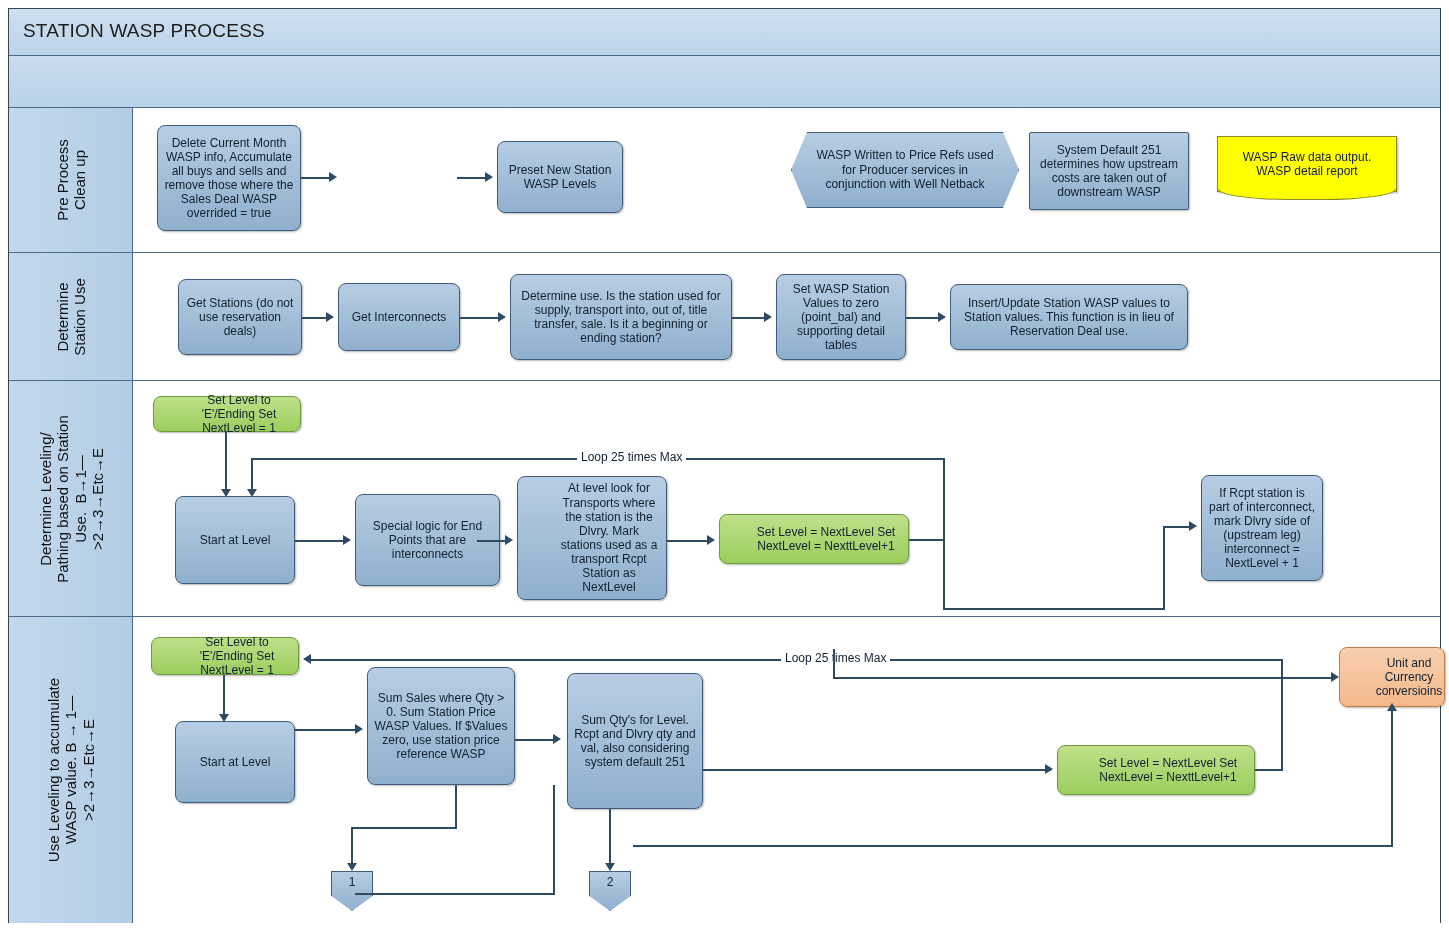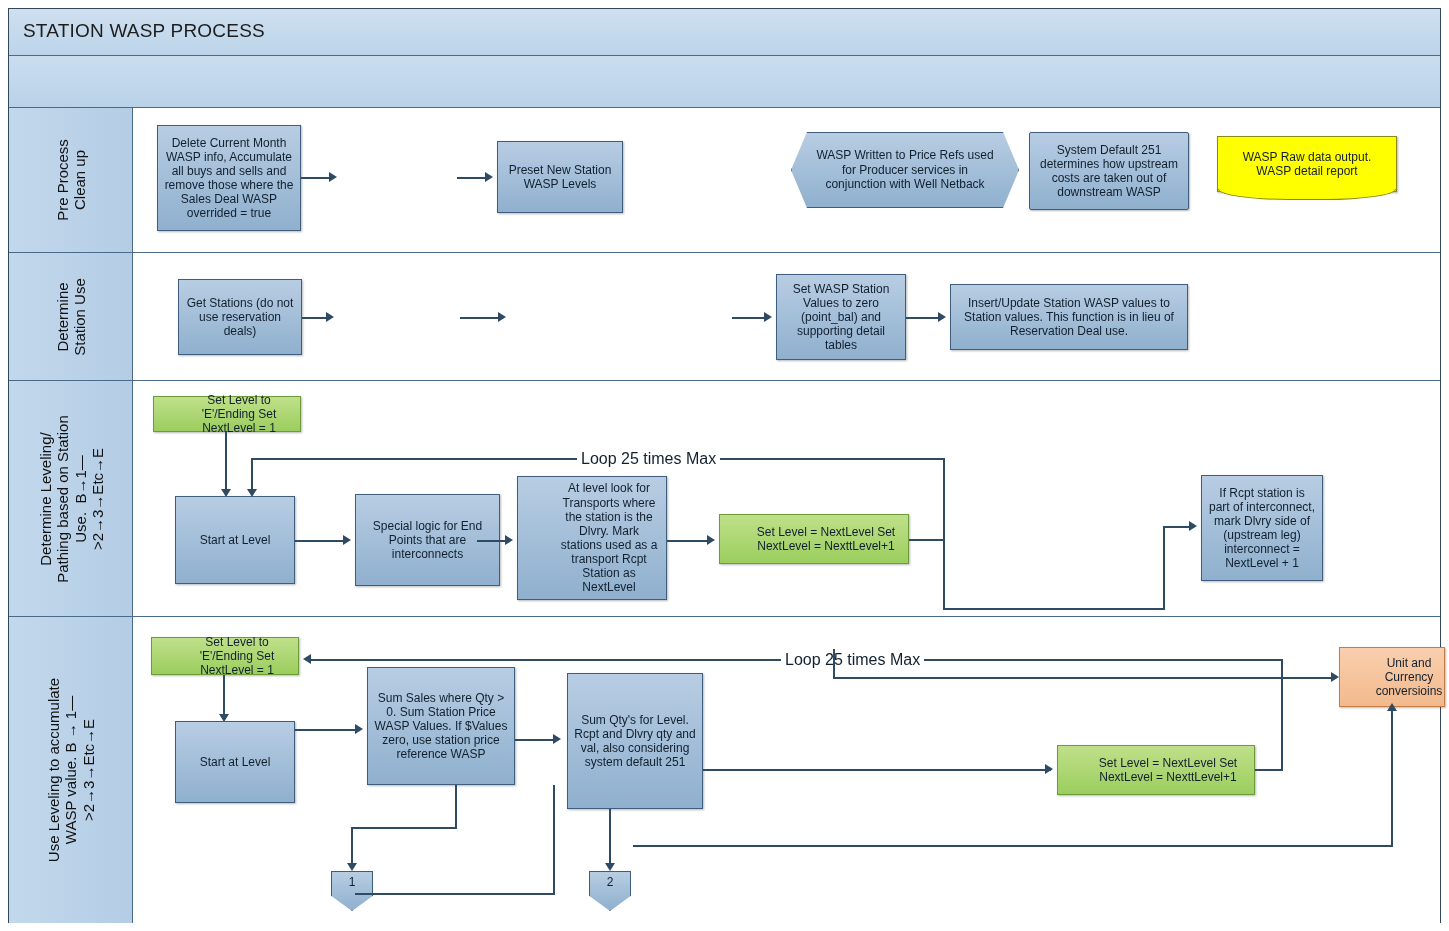--- a/index.html
+++ b/index.html
@@ -19,21 +19,21 @@
   .lane{position:absolute;left:9px;border-bottom:1px solid #4a6a8a;box-sizing:border-box;}
   .lane-head{position:absolute;left:0;top:0;width:124px;height:100%;
     background:linear-gradient(to right,#c2d8ec,#b4cde5);border-right:1px solid #4a6a8a;box-sizing:border-box;}
   .lane-head .vtext{position:absolute;left:50%;top:50%;transform:translate(-50%,-50%) rotate(-90deg);
     white-space:nowrap;font-size:15px;color:#111;text-align:center;line-height:1.15;}
   .lane-body{position:absolute;left:124px;top:0;right:0;bottom:0;background:#ffffff;}
 
   
   .node{position:absolute;box-sizing:border-box;display:flex;align-items:center;justify-content:center;
     text-align:center;font-size:12px;line-height:1.18;color:#12202e;padding:4px 6px;
-    border:1px solid #3f5e7d;border-radius:0;
+    border:1px solid #3f5e7d;border-radius:8px;
     background:linear-gradient(to bottom,#b8cde3,#8fb0ce);
     box-shadow:1px 1px 2px rgba(0,0,0,.28);}
   .node.green{background:linear-gradient(to bottom,#bfe08a,#9bce5e);border-color:#6f9a3c;padding-left:30px;}
   .node.orange{background:linear-gradient(to bottom,#f9cfae,#f3b98c);border-color:#c07d45;padding-left:40px;}
   .node.sharp{border-radius:2px;}
 
   
   .hex{position:absolute;box-sizing:border-box;display:flex;align-items:center;justify-content:center;
     text-align:center;font-size:12px;line-height:1.2;color:#12202e;padding:4px 22px;
     background:linear-gradient(to bottom,#b8cde3,#8fb0ce);border:1px solid #3f5e7d;
@@ -59,21 +59,21 @@
   
   .ln{position:absolute;background:#2f4a63;}
   .lh{height:1.6px;}
   .lv{width:1.6px;}
   .ar{position:absolute;width:0;height:0;}
   .ar-r{border-top:5px solid transparent;border-bottom:5px solid transparent;border-left:8px solid #2f4a63;}
   .ar-l{border-top:5px solid transparent;border-bottom:5px solid transparent;border-right:8px solid #2f4a63;}
   .ar-d{border-left:5px solid transparent;border-right:5px solid transparent;border-top:8px solid #2f4a63;}
   .ar-u{border-left:5px solid transparent;border-right:5px solid transparent;border-bottom:8px solid #2f4a63;}
 
-  .loop-label{position:absolute;font-size:16px;color:#12202e;background:#fff;padding:0 4px;}
+  .loop-label{position:absolute;font-size:12px;color:#12202e;background:#fff;padding:0 4px;}
 </style>
 </head>
 <body>
 
 <div id="page">
 
   <div class="frame"></div>
 
   <div class="title-bar">
     <span>STATION WASP PROCESS</span>
@@ -108,24 +108,26 @@
   <div class="lane" style="top:253px;height:128px;width:1431px;">
     <div class="lane-head">
       <div class="vtext">Determine<br>Station Use</div>
     </div>
     <div class="lane-body">
       <div class="node" style="left:45px;top:26px;width:124px;height:76px;">Get Stations (do not use reservation deals)</div>
 
       <div class="ln lh" style="left:169px;top:64px;width:26px;"></div>
       <div class="ar ar-r" style="left:193px;top:59px;"></div>
 
+      <div class="node" style="left:205px;top:30px;width:122px;height:68px;">Get Interconnects</div>
 
       <div class="ln lh" style="left:327px;top:64px;width:40px;"></div>
       <div class="ar ar-r" style="left:365px;top:59px;"></div>
 
+      <div class="node" style="left:377px;top:21px;width:222px;height:86px;">Determine use. Is the station used for supply, transport into, out of, title transfer, sale.  Is it a beginning or ending station?</div>
 
       <div class="ln lh" style="left:599px;top:64px;width:34px;"></div>
       <div class="ar ar-r" style="left:631px;top:59px;"></div>
 
       <div class="node" style="left:643px;top:21px;width:130px;height:86px;">Set WASP Station Values to zero (point_bal) and supporting detail tables</div>
 
       <div class="ln lh" style="left:773px;top:64px;width:34px;"></div>
       <div class="ar ar-r" style="left:805px;top:59px;"></div>
 
       <div class="node" style="left:817px;top:31px;width:238px;height:66px;">Insert/Update Station WASP values to Station values. This function is in lieu of Reservation Deal use.</div>

